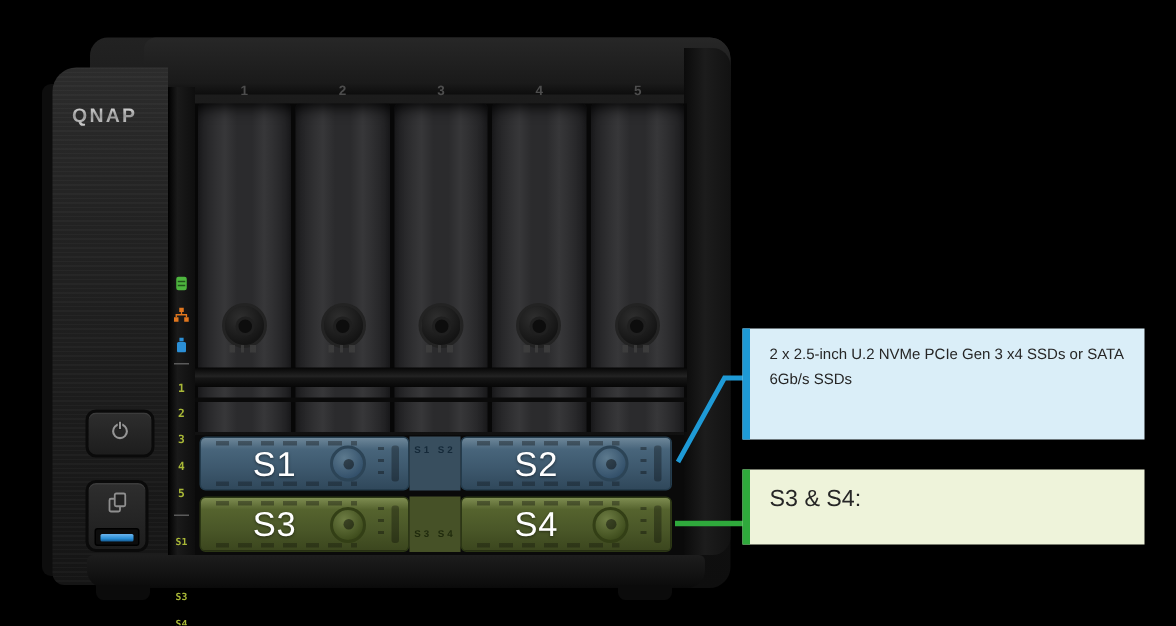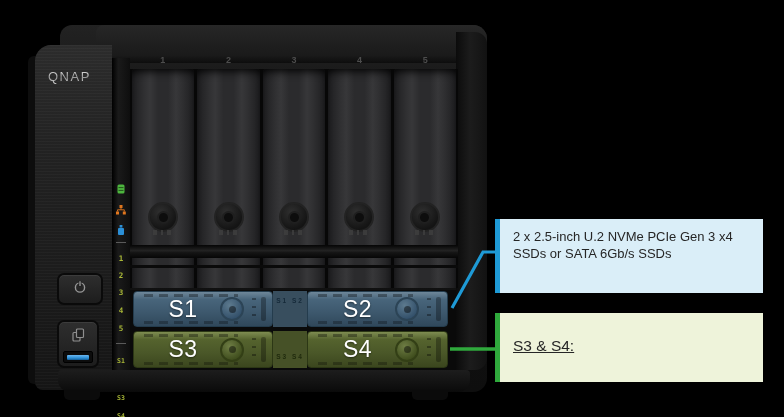--- a/index.html
+++ b/index.html
@@ -14,21 +14,21 @@
               background:linear-gradient(90deg,#0b0b0b,#1c1c1c 45%,#121212);border-radius:0 12px 12px 0;}
   .top-slab{left:96px;top:25px;width:391px;height:38px;border-radius:8px 14px 0 0;
             background:linear-gradient(180deg,#272727,#1a1a1a 80%,#0d0d0d);}
   .side-left{left:28px;top:56px;width:12px;height:328px;background:#0d0d0d;border-radius:6px 0 0 6px;}
 
   
   .front-panel{left:35px;top:45px;width:77px;height:345px;border-radius:16px 0 0 8px;
                background:linear-gradient(180deg,#2c2c2c,#222 30%,#1b1b1b 70%,#151515);}
   .front-panel::after{content:"";position:absolute;inset:0;border-radius:16px 0 0 8px;
       background:repeating-linear-gradient(180deg,rgba(255,255,255,0.028) 0 1px,transparent 1px 3px);}
-  .logo{left:13px;top:24px;font-size:13px;font-weight:normal;letter-spacing:1.5px;
+  .logo{left:13px;top:24px;font-size:13px;font-weight:bold;letter-spacing:1.5px;
         background:linear-gradient(180deg,#f2f2f2,#9a9a9a 55%,#cfcfcf);
         -webkit-background-clip:text;background-clip:text;color:transparent;z-index:2;}
   .panel-btn{left:22px;width:42px;border-radius:7px;border:2px solid #0a0a0a;z-index:2;
              background:linear-gradient(180deg,#2e2e2e,#1d1d1d);
              box-shadow:inset 0 1px 0 rgba(255,255,255,0.07);display:flex;align-items:center;justify-content:center;}
   .power-btn{top:228px;height:28px;}
   .usb-btn{top:275px;height:48px;flex-direction:column;justify-content:flex-start;padding-top:6px;box-sizing:border-box;}
   .usb-port{margin-top:5px;width:28px;height:10px;background:#0c0c0c;border:1px solid #000;border-radius:2px;
             display:flex;align-items:center;justify-content:center;}
   .usb-tongue{width:22px;height:5px;border-radius:1px;
@@ -97,24 +97,24 @@
   .base{left:58px;top:370px;width:412px;height:22px;border-radius:4px 4px 12px 12px;
         background:linear-gradient(180deg,#1d1d1d,#101010 70%,#0a0a0a);}
   .foot{top:390px;width:36px;height:10px;background:#0b0b0b;border-radius:0 0 5px 5px;}
   .foot-left{left:64px;} .foot-right{left:412px;}
 
   
   .callout-lines{left:0;top:0;width:784px;height:417px;pointer-events:none;}
   .callout{left:495px;width:268px;box-sizing:border-box;padding:6px 10px 6px 13px;color:#262626;}
   .callout-blue{top:219px;height:74px;background:var(--blue-fill,#daeef8);
                 border-left:5px solid var(--blue-accent,#1e9ad6);}
-  .callout-green{top:313px;height:69px;background:var(--green-fill,#eef3da);
-                 border-left:5px solid var(--green-accent,#2fa93c);padding-top:22px;text-decoration:underline;}
+  .callout-green{top:313px;height:50px;background:var(--green-fill,#eef3da);
+                 border-left:5px solid var(--green-accent,#2fa93c);padding-top:9px;}
   .callout-title{font-size:15.5px;line-height:21px;}
-  .callout-body{font-size:13px;line-height:17px;margin-top:3px;}
+  .callout-body{font-size:10px;line-height:17px;margin-top:3px;}
 </style>
 </head>
 <body>
 
 <div class="stage">
 
   <div class="abs side-left"></div>
   <div class="abs chassis"></div>
   <div class="abs top-slab"></div>
   <div class="abs side-right"></div>

